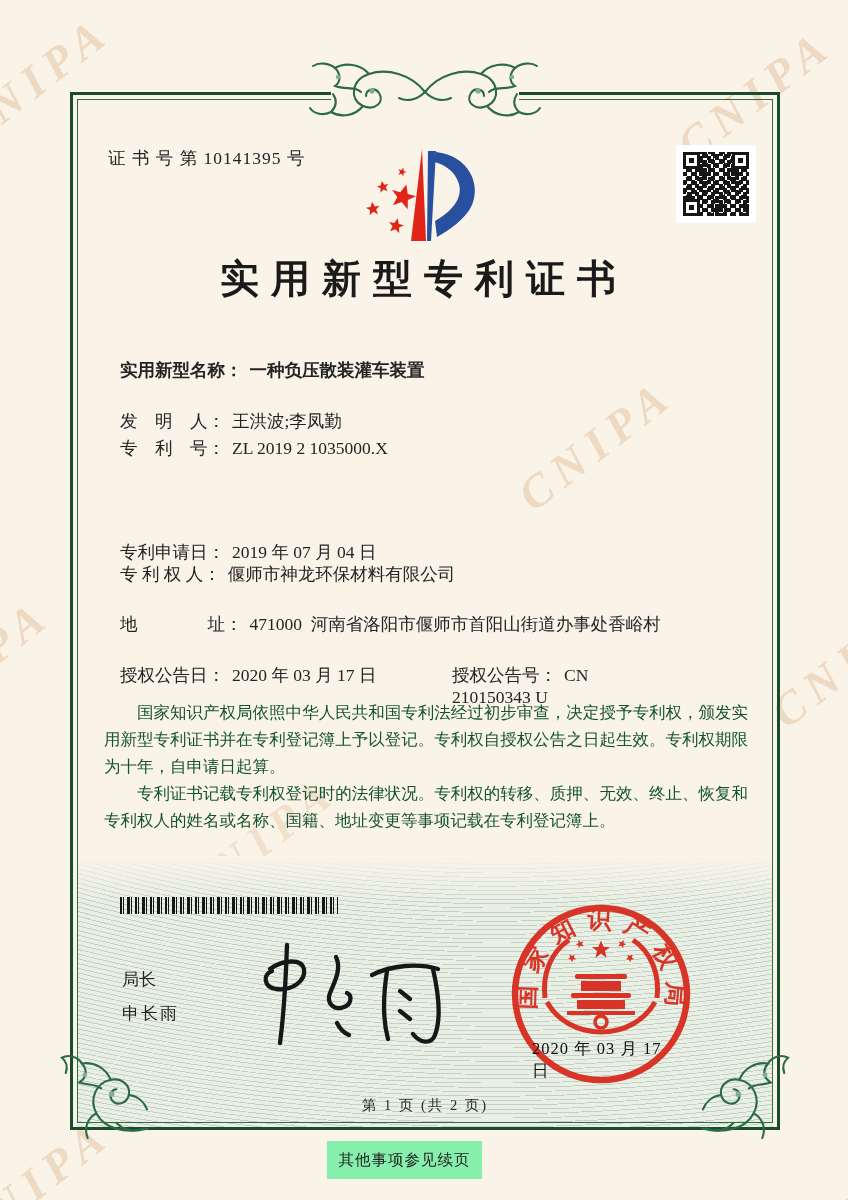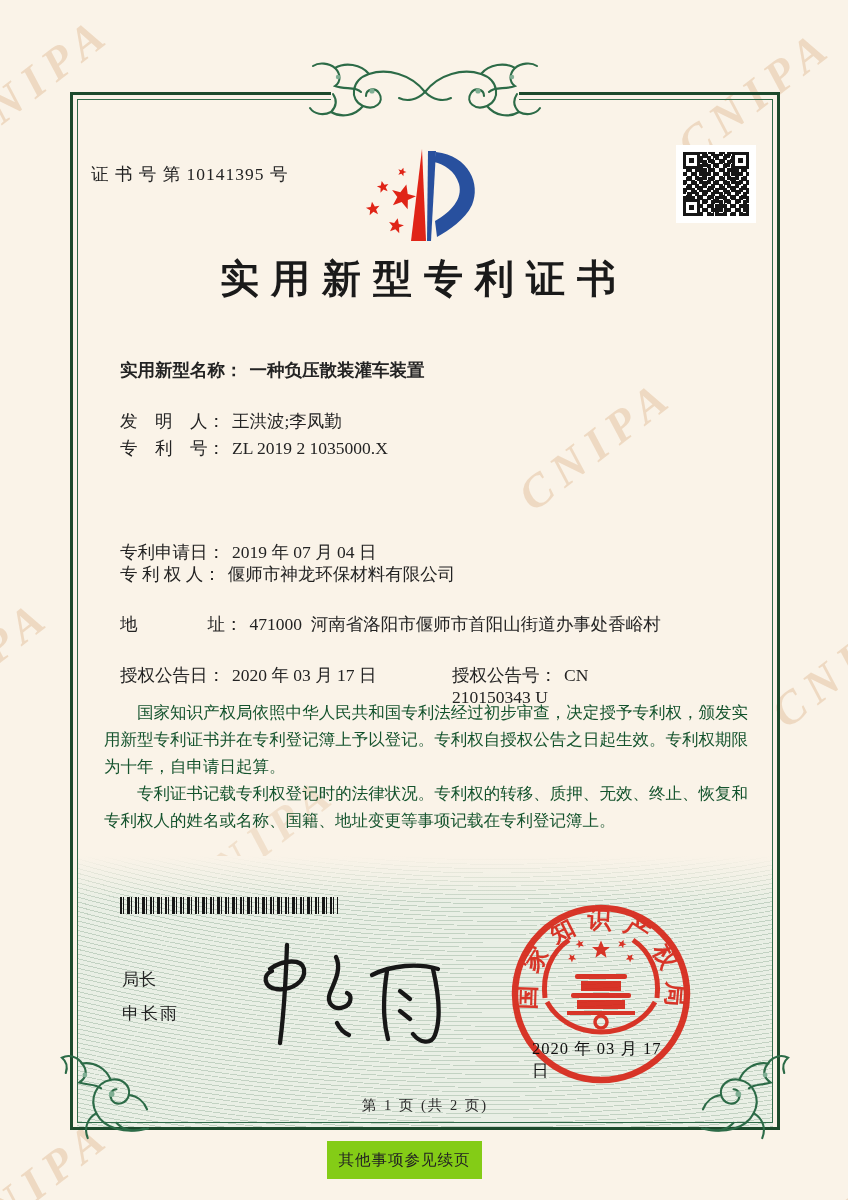--- a/index.html
+++ b/index.html
@@ -32,22 +32,22 @@
   .border-outer{position:absolute; left:70px; top:92px; width:710px; height:1038px;
     border:3px solid #1c4a2c; box-sizing:border-box; z-index:2;}
   .border-inner{position:absolute; left:77px; top:99px; width:696px; height:1024px;
     border:1px solid #2f6b49; box-sizing:border-box; z-index:2;}
   
   .orn-top{position:absolute; left:305px; top:58px; width:240px; height:64px; z-index:3;}
   .corner{position:absolute; width:96px; height:88px; z-index:3;}
   .corner-l{left:56px; top:1052px;}
   .corner-r{left:698px; top:1052px; transform:scaleX(-1);}
   
-  .cert-no{position:absolute; left:91px; top:146px; font-size:17.5px;
-    letter-spacing:1px; white-space:pre-wrap; z-index:4;margin-top:16px;}
+  .cert-no{position:absolute; left:108px; top:146px; font-size:17.5px;
+    letter-spacing:1px; white-space:pre-wrap; z-index:4;}
   .logo{position:absolute; left:340px; top:128px; width:180px; height:132px; z-index:4;}
   .qr{position:absolute; left:676px; top:145px; width:80px; height:78px; background:#fff; z-index:4;}
   .qr-pattern{position:absolute; left:7px; top:7px; width:66px; height:64px;
     background:
       repeating-conic-gradient(#161616 0% 25%, rgba(0,0,0,0) 0% 50%) 0 0/8px 8px,
       repeating-conic-gradient(#161616 0% 25%, rgba(0,0,0,0) 0% 50%) 3px 2px/11px 9px,
       #fff;}
   .finder{position:absolute; width:11px; height:11px; border:3px solid #161616; background:#fff;}
   .finder::after{content:""; position:absolute; left:3px; top:3px; width:5px; height:5px; background:#161616;}
   .f-tl{left:0; top:0;} .f-tr{right:0; top:0;} .f-bl{left:0; bottom:0;}
@@ -77,21 +77,21 @@
     font-family:"Liberation Sans","DejaVu Sans",sans-serif; letter-spacing:2px;}
   .signature{position:absolute; left:240px; top:935px; width:210px; height:115px; z-index:5;}
   
   .seal{position:absolute; left:505px; top:898px; width:192px; height:192px; z-index:4; opacity:0.93;}
   .seal-date{position:absolute; left:532px; top:1038px; width:150px; font-size:16.5px;
     color:#101010; letter-spacing:1px; white-space:pre-wrap; z-index:6;}
   
   .page-num{position:absolute; left:70px; top:1096px; width:710px; text-align:center;
     font-size:14.5px; letter-spacing:2px; color:#2a2a2a; z-index:4;}
   .foot-note{position:absolute; left:327px; top:1141px; width:155px; height:38px;
-    background:#84cc16; text-align:center; line-height:38px; font-size:15.5px;
+    background:#86efac; text-align:center; line-height:38px; font-size:15.5px;
     color:#222; z-index:4; letter-spacing:1px;}
 </style>
 </head>
 <body>
 
 <div class="page">
 
   <div class="wm wm1">CNIPA</div>
   <div class="wm wm2">CNIPA</div>
   <div class="wm wm3">CNIPA</div>

